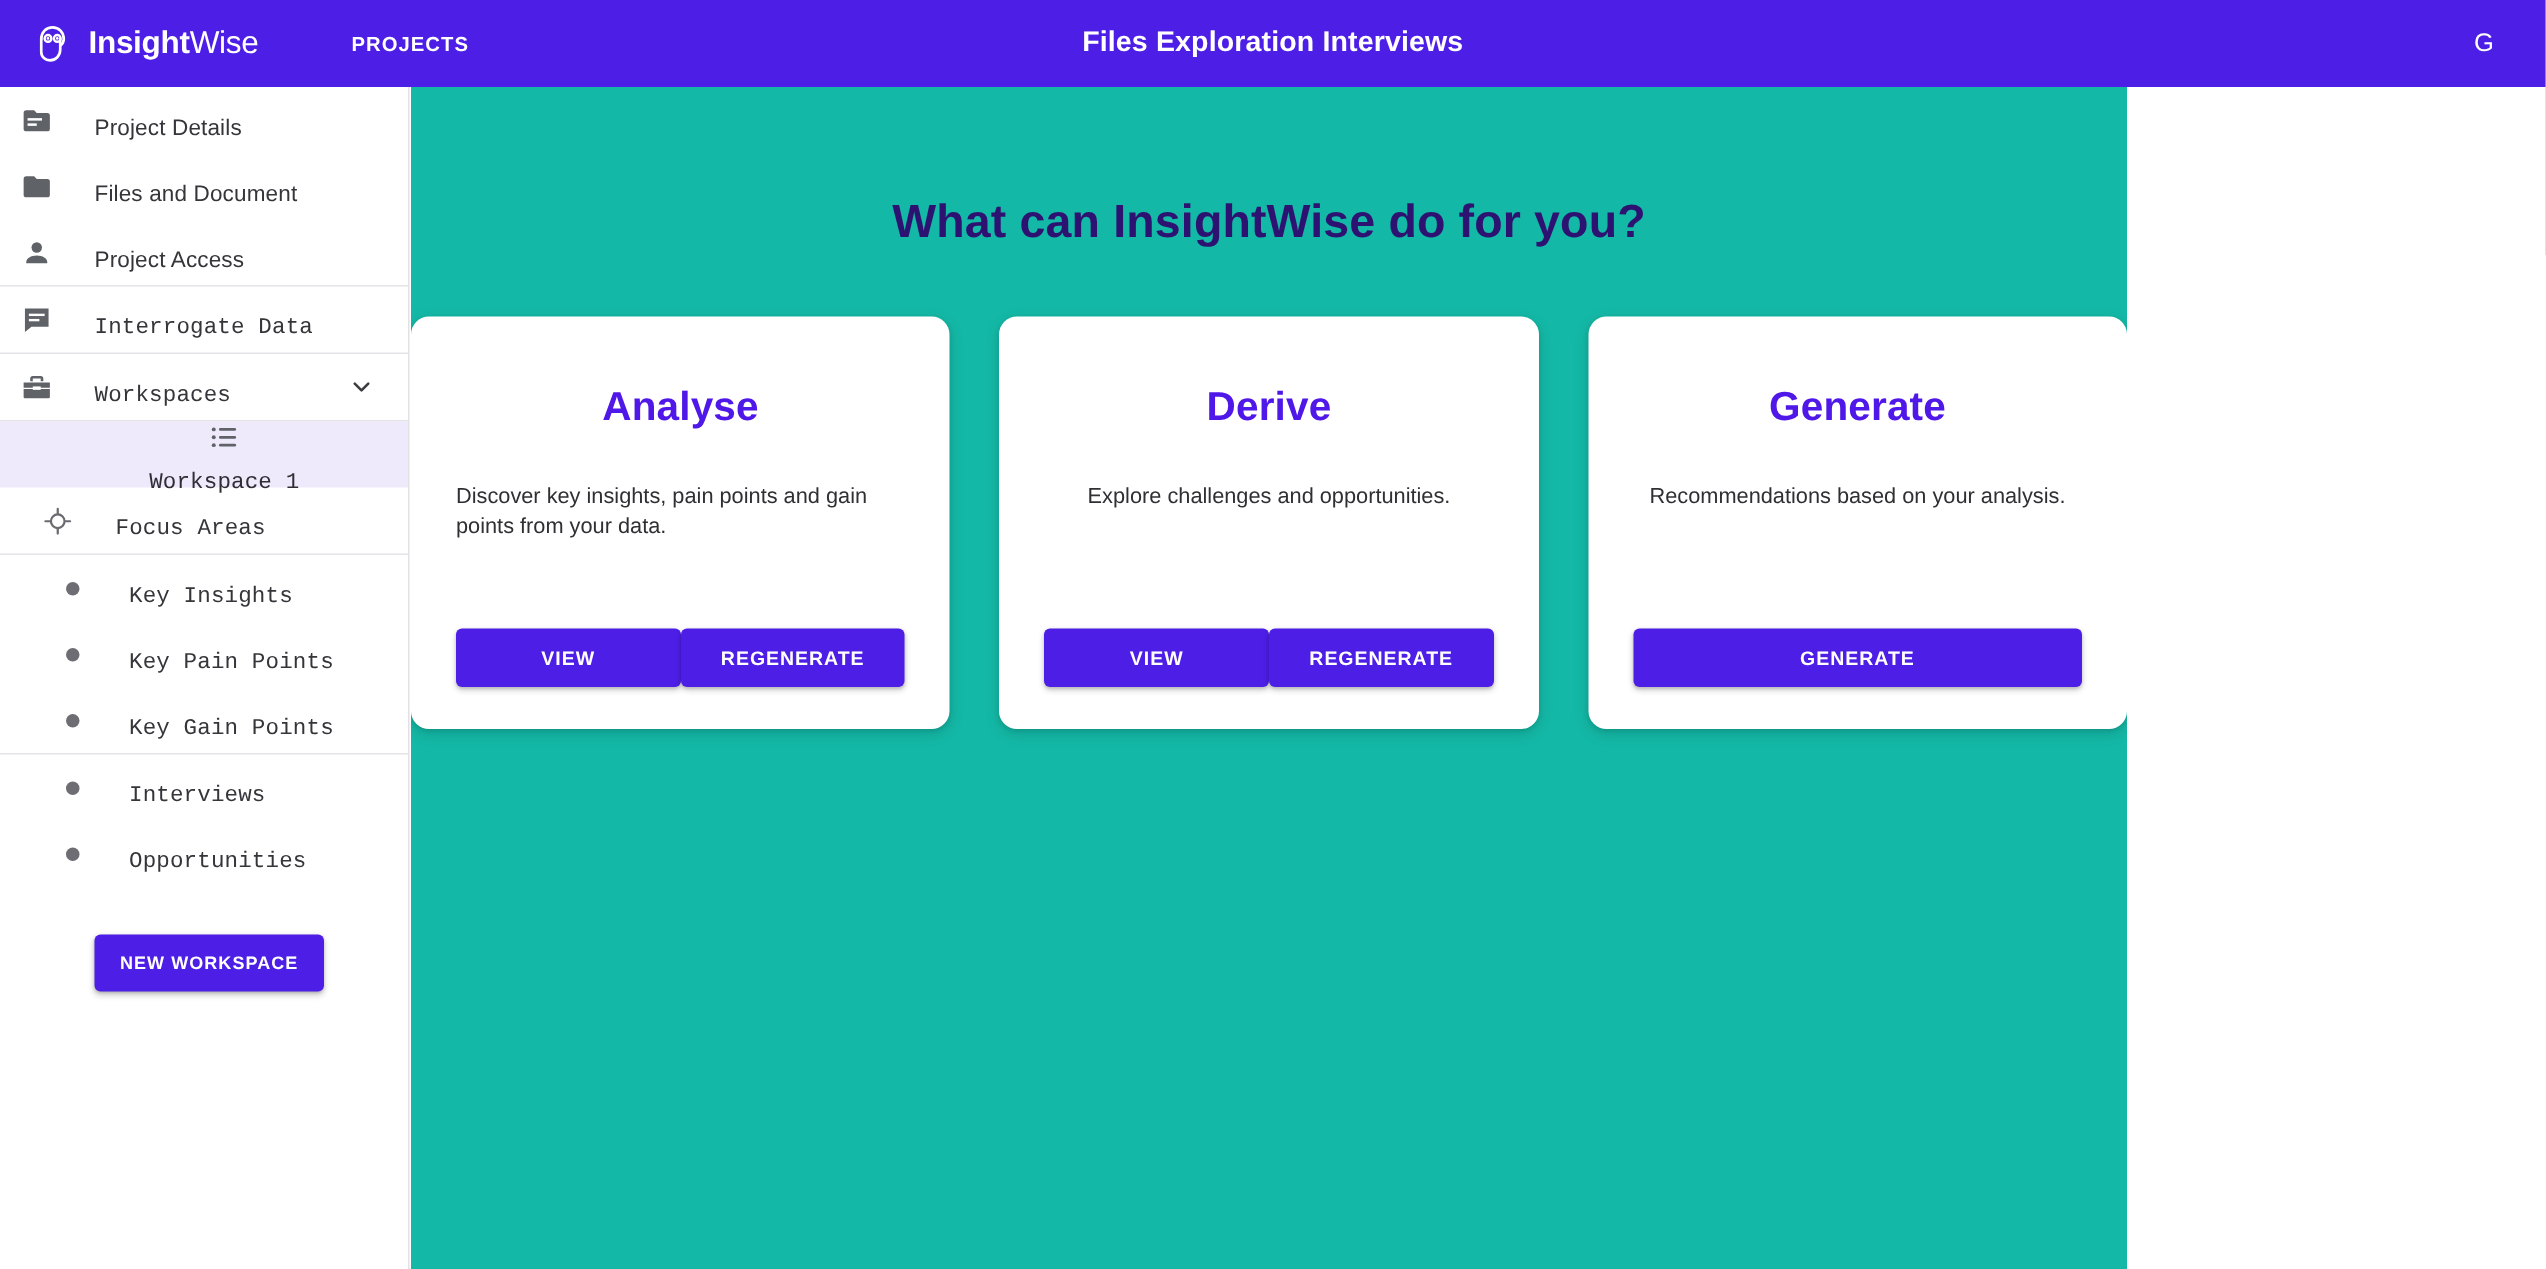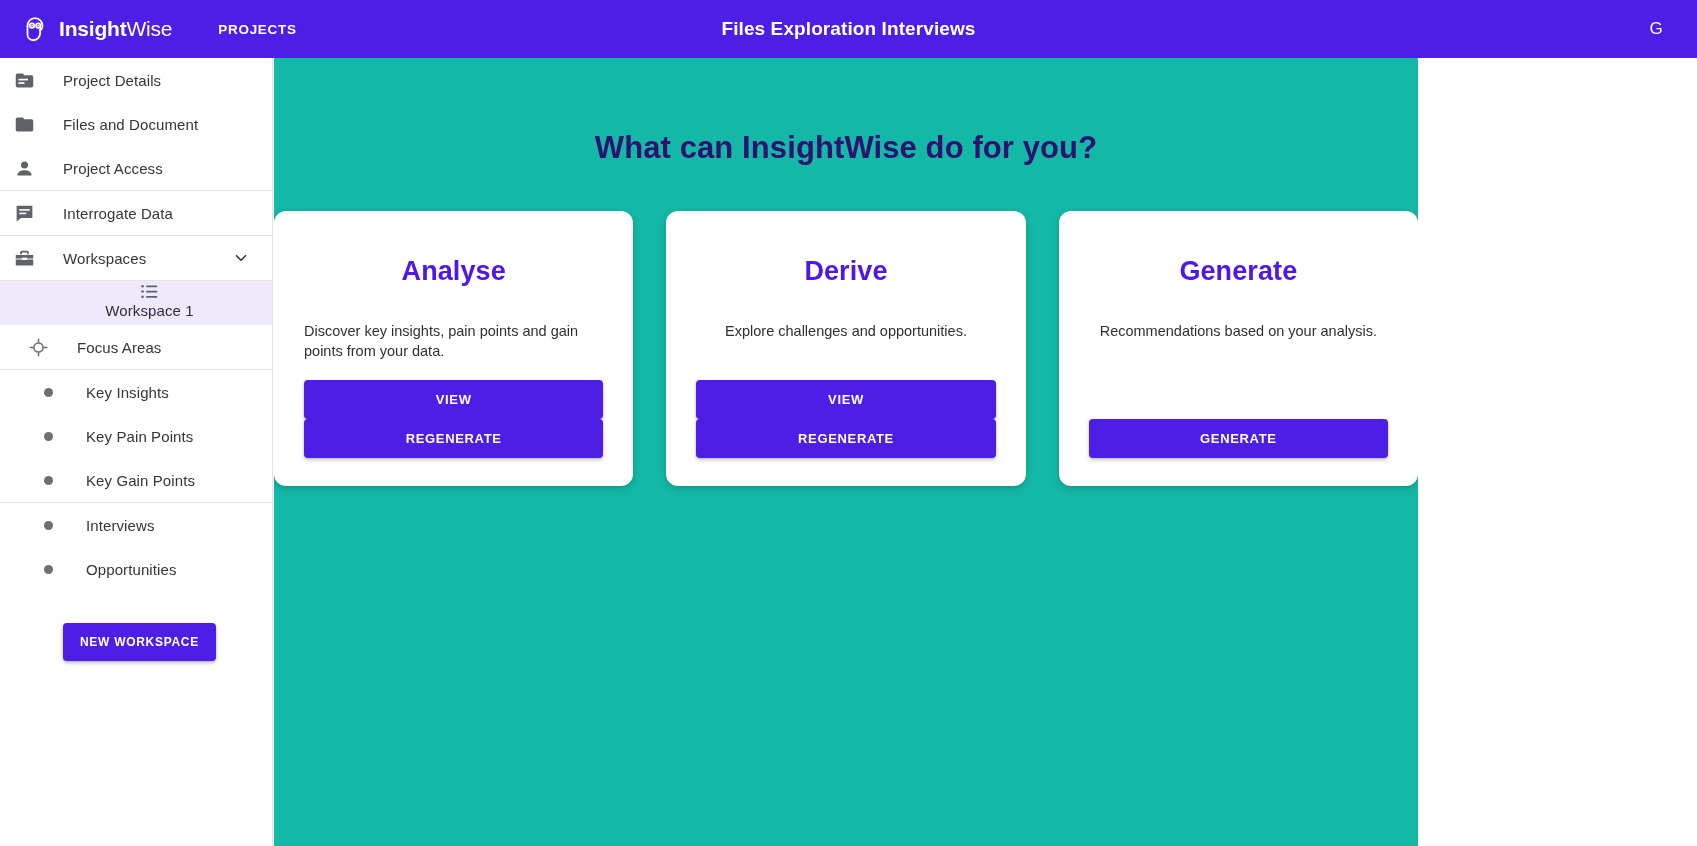--- a/index.html
+++ b/index.html
@@ -18,20 +18,21 @@
   .topbar {
     position: absolute;
     top: 0; left: 0;
     width: 1697px;
     height: 58px;
     background: #4D1EE6;
     display: flex;
     align-items: center;
     color: #ffffff;
     z-index: 20;
+    gap: 16px;
   }
   .brand {
     display: flex;
     align-items: center;
     gap: 9px;
     margin-left: 20px;
   }
   .brand-logo { width: 30px; height: 30px; display: block; }
   .brand-text {
     font-size: 21px;
@@ -80,21 +81,21 @@
   .sidebar {
     position: absolute;
     top: 58px; left: 0;
     width: 273px;
     height: 788px;
     background: #ffffff;
     border-right: 1px solid #e2e2e6;
     overflow: hidden;
   }
   .nav-group { }
-  .nav-group + .nav-group { border-top: 1px solid #e4e4e8; }
+  .nav-group + .nav-group { border-top: 1px solid #e4e4e8; font-family: Liberation Mono, monospace; }
 
   .nav-item {
     display: flex;
     align-items: center;
     height: 44px;
     cursor: pointer;
     position: relative;
   }
   .nav-item .ico {
     width: 24px;
@@ -104,20 +105,21 @@
     margin-left: 12px;
     color: #5f6368;
     flex: 0 0 auto;
   }
   .nav-item .lbl {
     font-size: 15px;
     color: #35353a;
     margin-left: 27px;
     letter-spacing: 0.1px;
     white-space: nowrap;
+    margin-top: 11px;
   }
   .nav-item .chev {
     position: absolute;
     right: 22px;
     color: #3c3c42;
     display: flex;
     align-items: center;
   }
 
   .nav-item.active { background: #efe9fc; }
@@ -202,21 +204,20 @@
     color: #303034;
     line-height: 1.36;
     margin-top: 35px;
     text-align: left;
   }
   .card-desc.center { text-align: center; }
 
   .card-actions {
     margin-top: auto;
     display: flex;
-    flex-direction: column;
     align-items: flex-end;
   }
   .card-btn {
     display: block;
     width: 100%;
     background: #4D1EE6;
     color: #ffffff;
     border: none;
     border-radius: 4px;
     font-family: "Liberation Sans", sans-serif;

